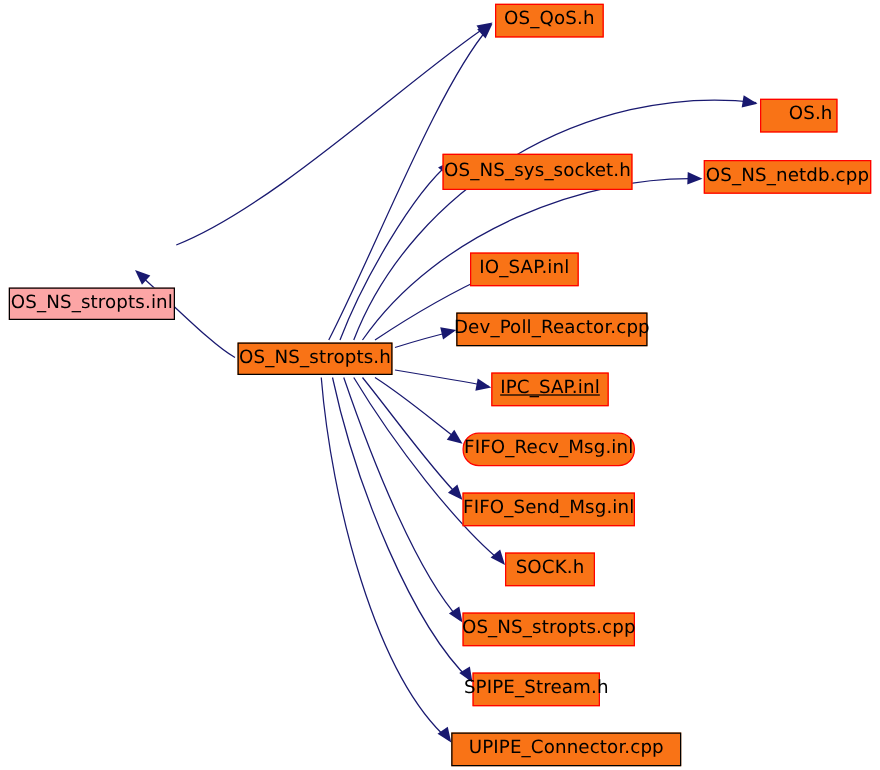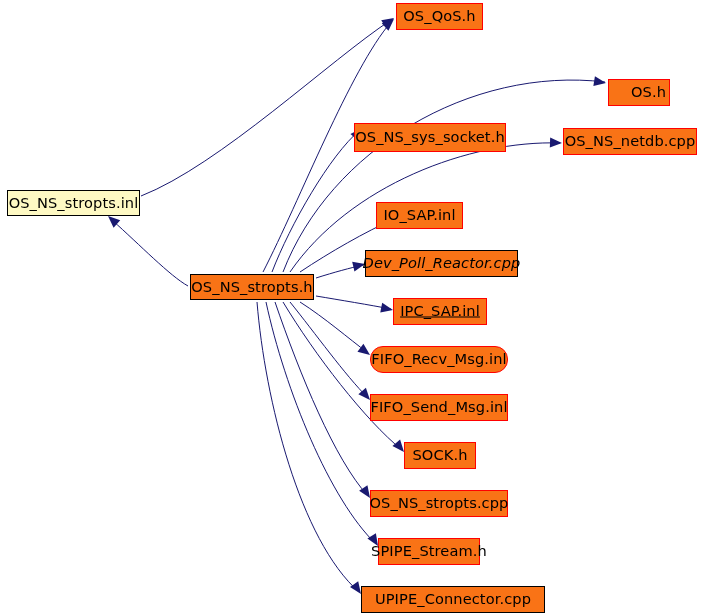--- a/index.html
+++ b/index.html
@@ -35,22 +35,23 @@
     line-height: 1;
     color: #000000;
     white-space: nowrap;
     letter-spacing: 0.1px;
     cursor: pointer;
   }
   .node.red {
     border-color: #ff0000;
   }
   .node.current {
-    background: #fef9c3;
+    background: #fca5a5;
     border-color: #000000;
+    margin-top: 40px;
   }
   .node-label {
     display: block;
     padding: 0 6px;
     transform: translateY(-0.5px);
   }
 </style>
 </head>
 <body>
 
@@ -104,21 +105,21 @@
       </div>
       <div class="node red" style="left: 354px; top: 101px; width: 152px; height: 29px; margin-top: 22px;">
         <span class="node-label">OS_NS_sys_socket.h</span>
       </div>
       <div class="node red" style="left: 563px; top: 128px; width: 134px; height: 27px;">
         <span class="node-label">OS_NS_netdb.cpp</span>
       </div>
       <div class="node red" style="left: 376px; top: 202px; width: 87px; height: 27px;">
         <span class="node-label">IO_SAP.inl</span>
       </div>
-      <div class="node" style="left: 365px; top: 250px; width: 153px; height: 27px; font-style: italic;">
+      <div class="node" style="left: 365px; top: 250px; width: 153px; height: 27px;">
         <span class="node-label">Dev_Poll_Reactor.cpp</span>
       </div>
       <div class="node red" style="left: 393px; top: 298px; width: 94px; height: 27px; text-decoration: underline;">
         <span class="node-label">IPC_SAP.inl</span>
       </div>
       <div class="node red" style="left: 370px; top: 346px; width: 138px; height: 27px; border-radius: 13px;">
         <span class="node-label">FIFO_Recv_Msg.inl</span>
       </div>
       <div class="node red" style="left: 370px; top: 394px; width: 138px; height: 27px;">
         <span class="node-label">FIFO_Send_Msg.inl</span>

